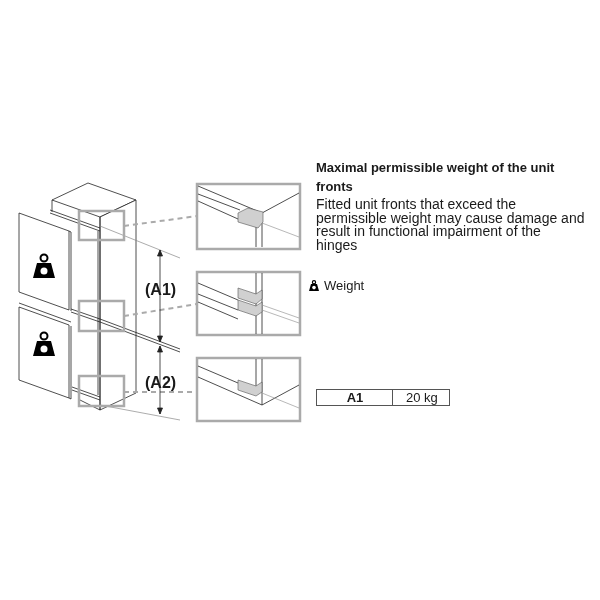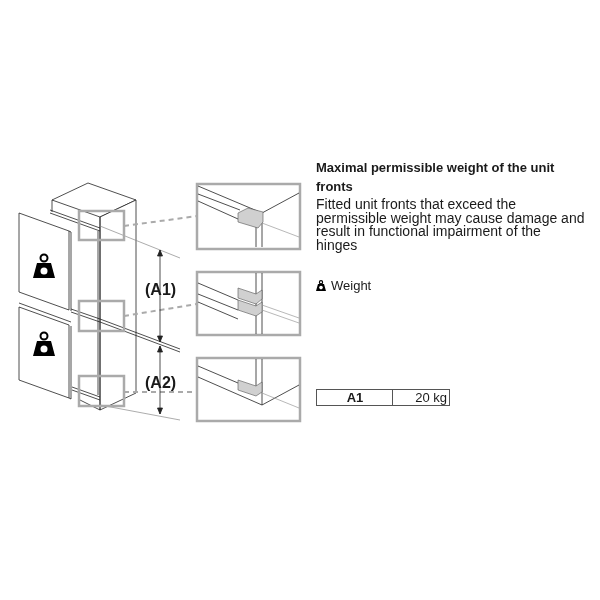--- a/index.html
+++ b/index.html
@@ -10,31 +10,31 @@
     .illustration { position: absolute; left: 0; top: 0; width: 600px; height: 600px; }
     .title {
       position: absolute; left: 316px; top: 158px; width: 270px;
       font-weight: bold; font-size: 13px; line-height: 19px;
     }
     .body-text {
       position: absolute; left: 316px; top: 198px; width: 270px;
       font-size: 14px; line-height: 13.5px;
     }
     .legend {
-      position: absolute; left: 316px; top: 278px; font-size: 13px; line-height: 15px;
+      position: absolute; left: 309px; top: 278px; font-size: 13px; line-height: 15px;
       display: flex; align-items: center;
     }
     .legend .icon { width: 10px; height: 11px; margin-right: 5px; display: inline-block; }
     table.weights {
       position: absolute; left: 316px; top: 389px; border-collapse: collapse;
       font-size: 13px; line-height: 13px;
     }
     table.weights td { border: 1px solid #555; padding: 1px 2px 1px 3px; height: 13px; }
     table.weights td.key { width: 70px; text-align: center; font-weight: bold; margin-left: 11px; }
-    table.weights td.val { width: 41px; text-align: right; padding-left: 13px; }
+    table.weights td.val { width: 41px; text-align: left; padding-left: 13px; }
     .dim-label { position: absolute; font-size: 16px; font-weight: bold; }
   </style>
 </head>
 <body>
 
 <svg class="illustration" viewBox="0 0 600 600" xmlns="http://www.w3.org/2000/svg">
   <g fill="none" stroke="#222" stroke-width="0.8">
 
     <g>
       <polygon points="52,200 88,183 136,200 100,217" fill="#fff"></polygon>

